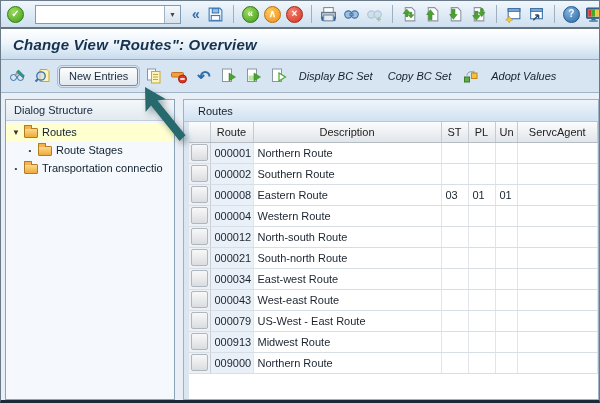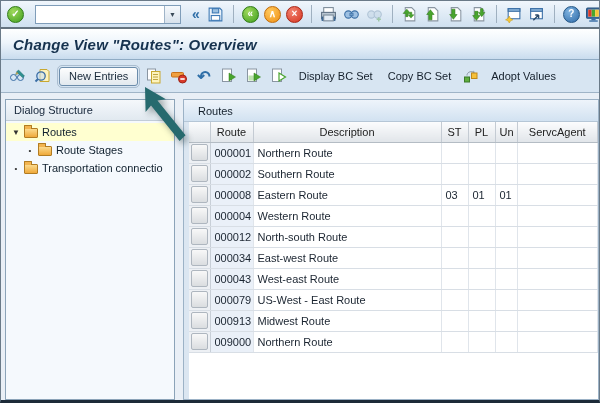--- a/index.html
+++ b/index.html
@@ -46,21 +46,21 @@
   
   .toolbar2 {
     height: 33px; display:flex; align-items:center; gap:7px; padding:0 8px;
     background:#d7e5f2; border-bottom: 1px solid #9fb4c7;
   }
   .btn-newentries {
     font: 11px "Liberation Sans", sans-serif; color:#1a2a3a;
     background: linear-gradient(#fdfdfd,#e2e9ef); border:1px solid #6b8cab; border-radius:3px;
     padding: 2px 9px 3px; outline: 1px solid #a8bccf; outline-offset: 1px; cursor: default;
   }
-  .txtbtn { color:#15202c; padding:0 4px; cursor:default; white-space:nowrap; }
+  .txtbtn { color:#15202c; padding:0 4px; cursor:default; white-space:nowrap;font-style:italic; }
 
   
   .content { display:flex; gap:8px; padding:6px 0 0 4px; height: 307px; }
 
   .sidebar {
     width:170px; flex-shrink:0; height:301px; overflow:hidden;
     border:1px solid #8ba3b8; background:#f5f9fd;
   }
   .sidebar-header {
     height:21px; display:flex; align-items:center; padding-left:8px;
@@ -373,20 +373,31 @@
                 <td class="c1">North-south Route</td>
                 <td class="c2"></td>
                 <td class="c3"></td>
                 <td class="c4"></td>
                 <td class="c5"></td>
               </tr>
               <tr>
                 <td class="selc">
                   <div class="selbtn"></div>
                 </td>
+                <td class="c0">000021</td>
+                <td class="c1">South-north Route</td>
+                <td class="c2"></td>
+                <td class="c3"></td>
+                <td class="c4"></td>
+                <td class="c5"></td>
+              </tr>
+              <tr>
+                <td class="selc">
+                  <div class="selbtn"></div>
+                </td>
                 <td class="c0">000034</td>
                 <td class="c1">East-west Route</td>
                 <td class="c2"></td>
                 <td class="c3"></td>
                 <td class="c4"></td>
                 <td class="c5"></td>
               </tr>
               <tr>
                 <td class="selc">
                   <div class="selbtn"></div>

